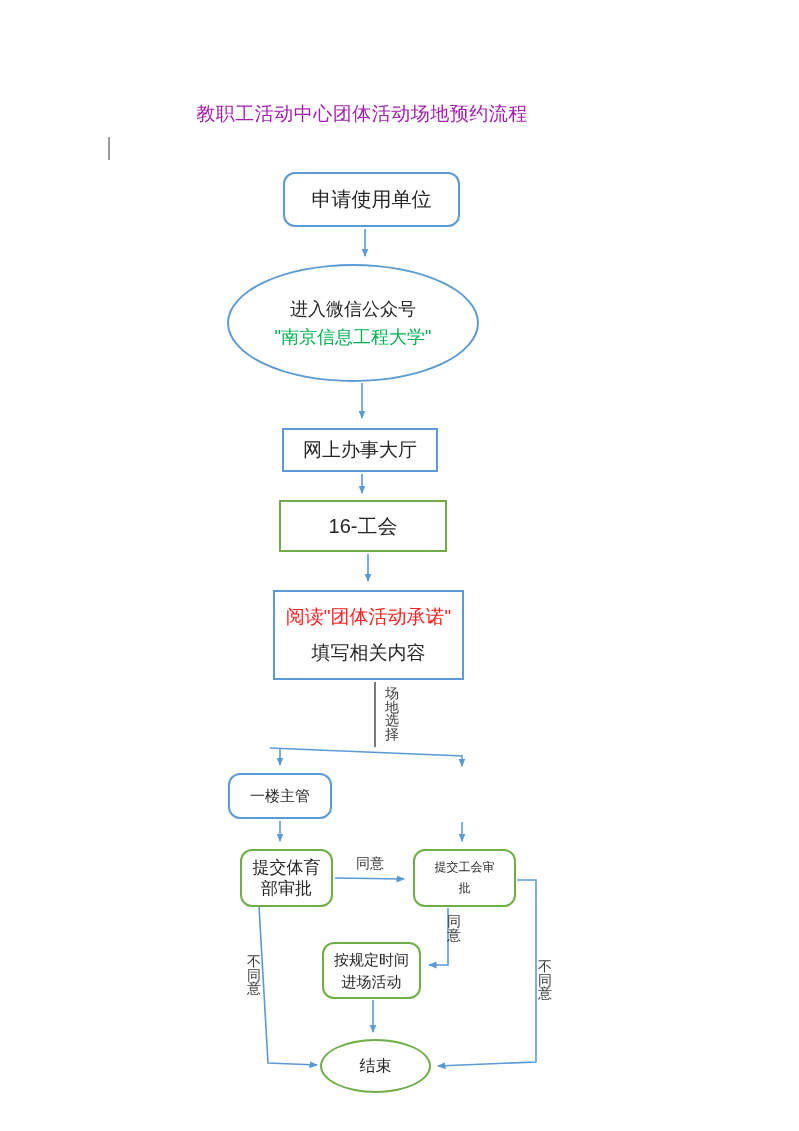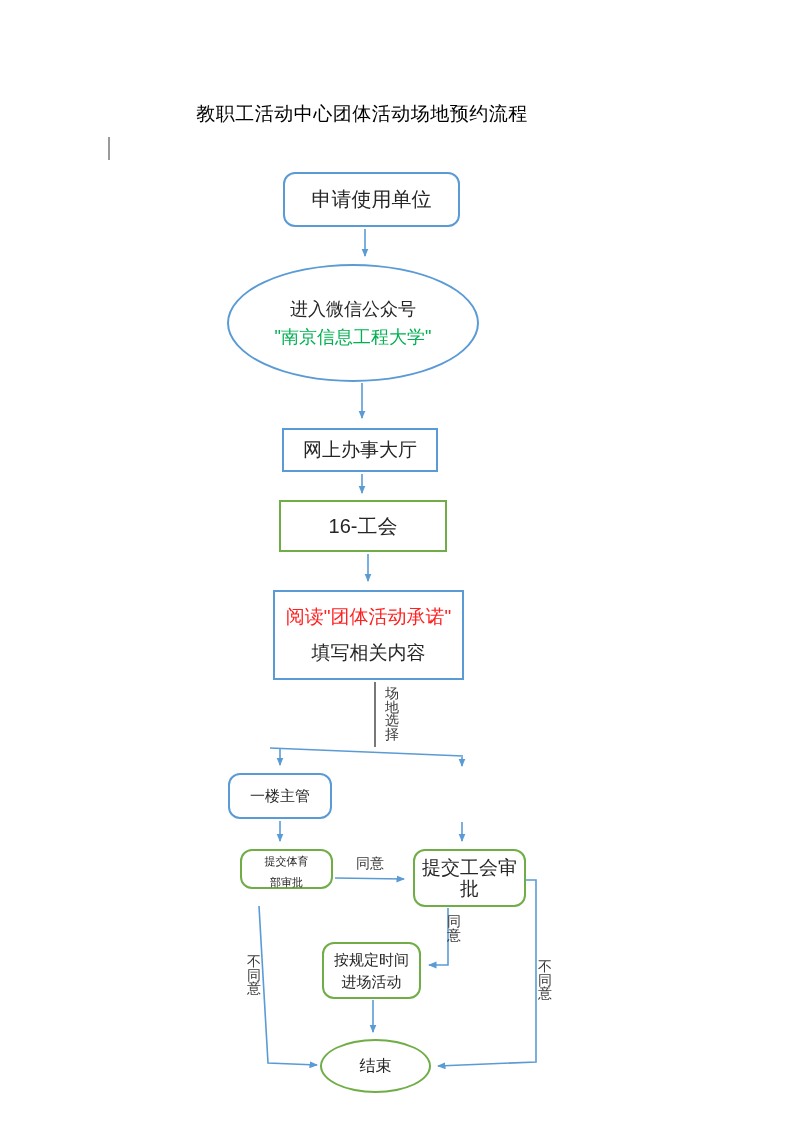--- a/index.html
+++ b/index.html
@@ -11,34 +11,34 @@
   #page{position:relative;width:799px;height:1131px;background:#fff;overflow:hidden;}
 
   .node{position:absolute;display:flex;flex-direction:column;align-items:center;
         justify-content:center;text-align:center;background:#fff;box-sizing:border-box;}
   .blue-border{border:2px solid var(--blue);}
   .green-border{border:2px solid var(--green);}
   .rounded{border-radius:12px;}
   .ellipse{border-radius:50%;}
 
   #title{position:absolute;left:162px;top:101px;width:400px;text-align:center;
-         font-size:19px;letter-spacing:0.5px;color:#000000;}
+         font-size:19px;letter-spacing:0.5px;color:#a21caf;}
   #cursor{position:absolute;left:108px;top:137px;width:2px;height:23px;background:#9a9a9a;}
 
   #node-applicant{left:283px;top:172px;width:177px;height:55px;font-size:20px;}
   #node-wechat{left:227px;top:264px;width:252px;height:118px;font-size:18px;gap:4px;}
   #node-wechat .line2{color:var(--green-text);}
   #node-hall{left:282px;top:428px;width:156px;height:44px;font-size:19px;}
   #node-union16{left:279px;top:500px;width:168px;height:52px;font-size:20px;}
   #node-read{left:273px;top:590px;width:191px;height:90px;font-size:19px;gap:10px;}
   #node-read .line1{color:var(--red-text);}
   #node-floor1{left:228px;top:773px;width:104px;height:46px;font-size:15px;}
   #node-floor2{left:398px;top:774px;width:131px;height:46px;font-size:15px;}
-  #node-sports{left:240px;top:849px;width:93px;height:40px;font-size:11px;line-height:21px;justify-content:space-between;}
-  #node-union-approve{left:413px;top:849px;width:113px;height:58px;font-size:19px;line-height:21px;}
+  #node-sports{left:240px;top:849px;width:93px;height:58px;font-size:17px;line-height:21px;}
+  #node-union-approve{left:413px;top:849px;width:103px;height:58px;font-size:12px;line-height:21px;}
   #node-activity{left:322px;top:942px;width:99px;height:57px;font-size:15px;line-height:22px;}
   #node-end{left:320px;top:1039px;width:111px;height:54px;font-size:16px;}
 
   .edge-label{position:absolute;font-size:14px;color:#3a3a3a;line-height:13.5px;}
   .vertical{width:13px;word-break:break-all;text-align:center;}
   #label-venue{left:385px;top:687px;}
   #label-agree-h{left:356px;top:857px;}
   #label-agree-v{left:447px;top:915px;}
   #label-disagree-left{left:247px;top:955px;}
   #label-disagree-right{left:538px;top:960px;}

